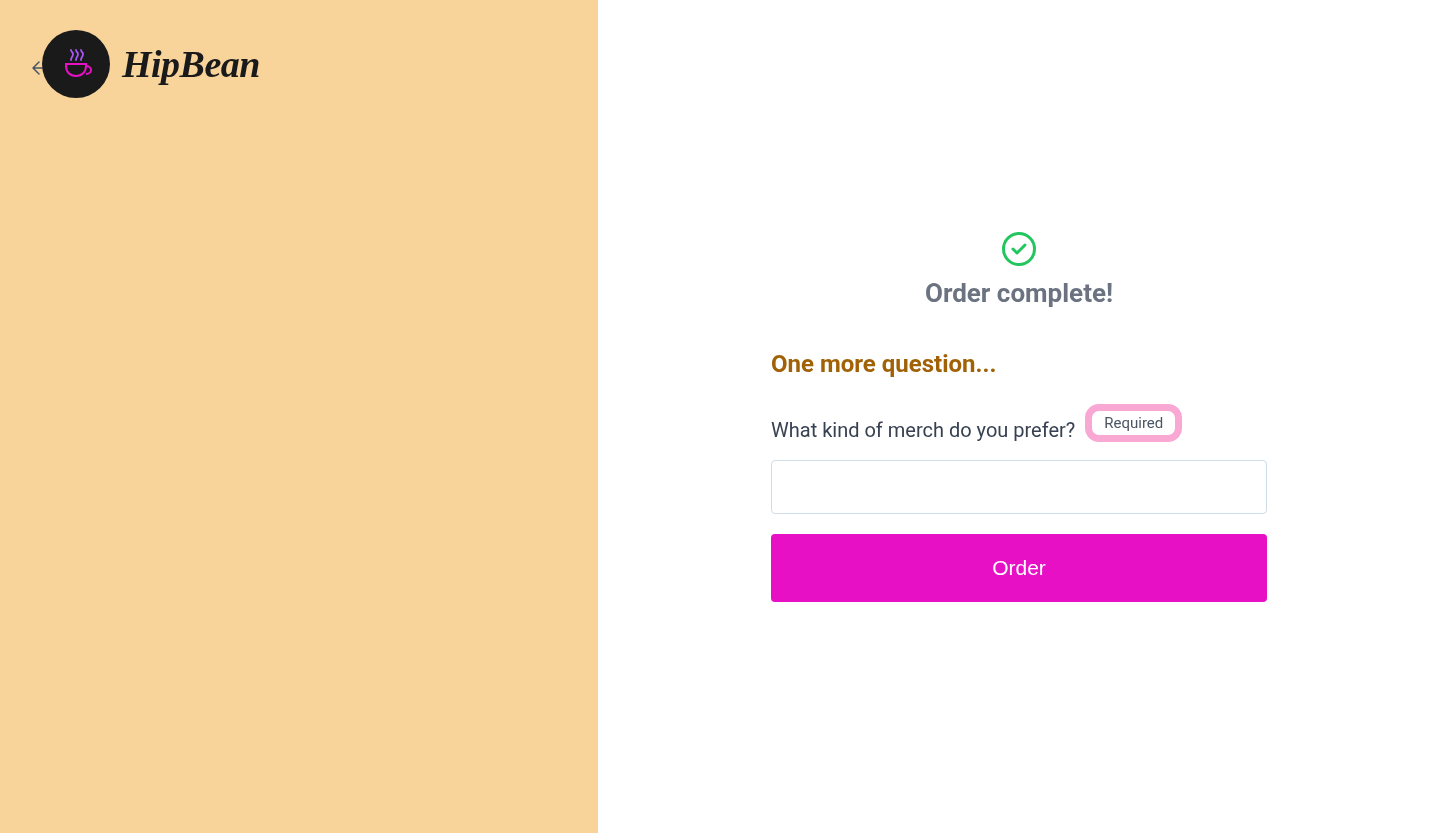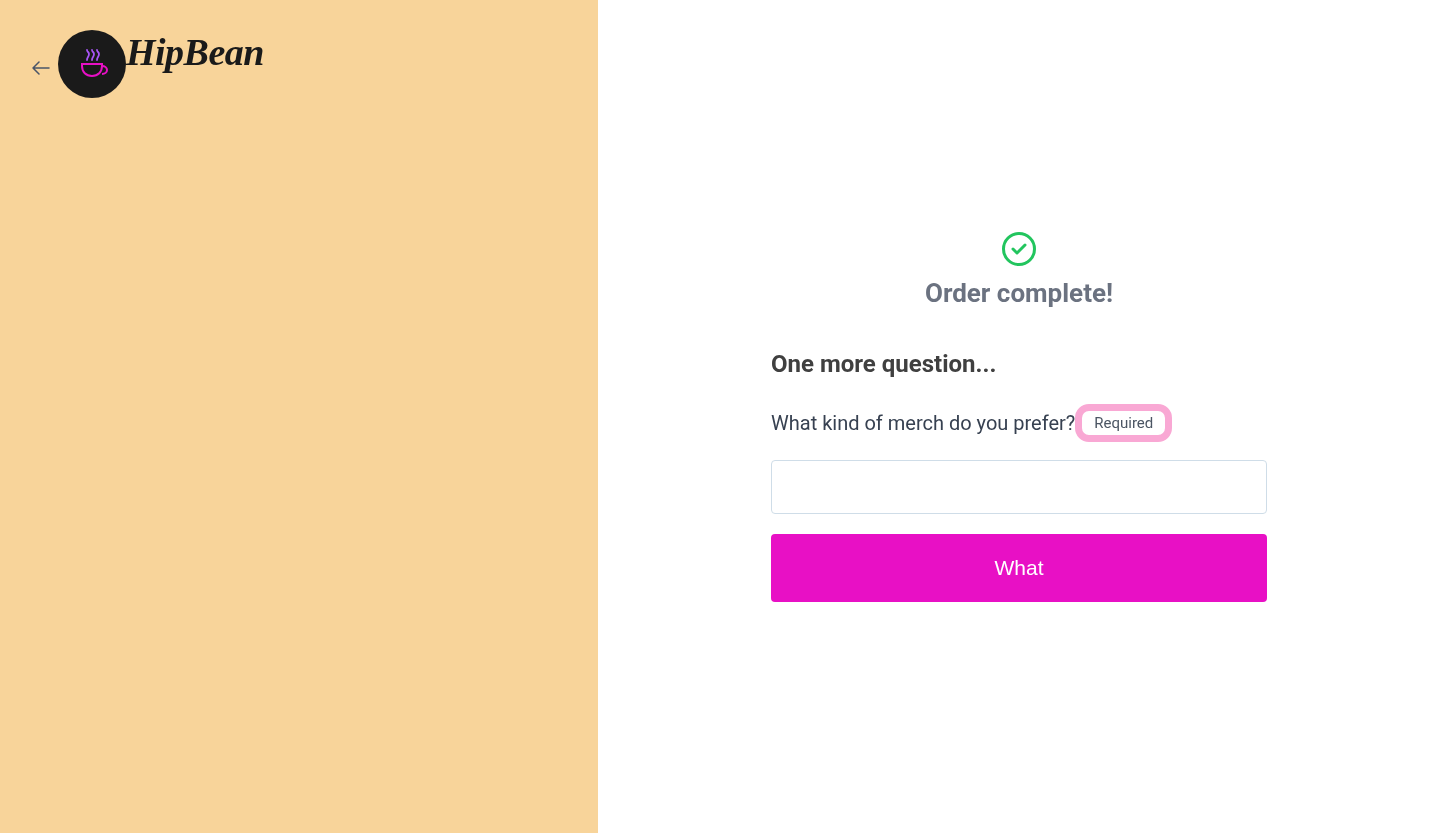--- a/index.html
+++ b/index.html
@@ -31,24 +31,25 @@
       height: 24px;
       display: flex;
       align-items: center;
       justify-content: center;
       cursor: pointer;
       color: #4a5568;
     }
     
     .logo-container {
       position: absolute;
-      left: 58px;
+      left: 42px;
       top: 30px;
       display: flex;
-      gap: 0;
+      align-items: center;
+      gap: 12px;
     }
     
     .logo-circle {
       width: 68px;
       height: 68px;
       background-color: #1a1a1a;
       border-radius: 50%;
       display: flex;
       align-items: center;
       justify-content: center;
@@ -102,27 +103,28 @@
     
     .success-message {
       font-size: 26px;
       color: #6b7280;
       font-weight: 700;
     }
     
     .question-heading {
       font-size: 24px;
       font-weight: 700;
-      color: #404040;
+      color: #a16207;
       margin-bottom: 26px;
     }
     
     .question-row {
       display: flex;
-      align-items: center;
+      align-items: flex-end;
+      gap: 10px;
       margin-bottom: 18px;
     }
     
     .question-text {
       font-size: 20px;
       color: #374151;
       font-weight: 400;
     }
     
     .required-badge {
@@ -195,16 +197,16 @@
 
     <div class="question-heading">One more question...</div>
 
     <div class="question-row">
       <span class="question-text">What kind of merch do you prefer?</span>
       <span class="required-badge">Required</span>
     </div>
 
     <input type="text" class="answer-input" value="" style="">
 
-    <button class="done-button">What</button>
+    <button class="done-button">Order</button>
 
   </div>
 </div>
 
 </body></html>

